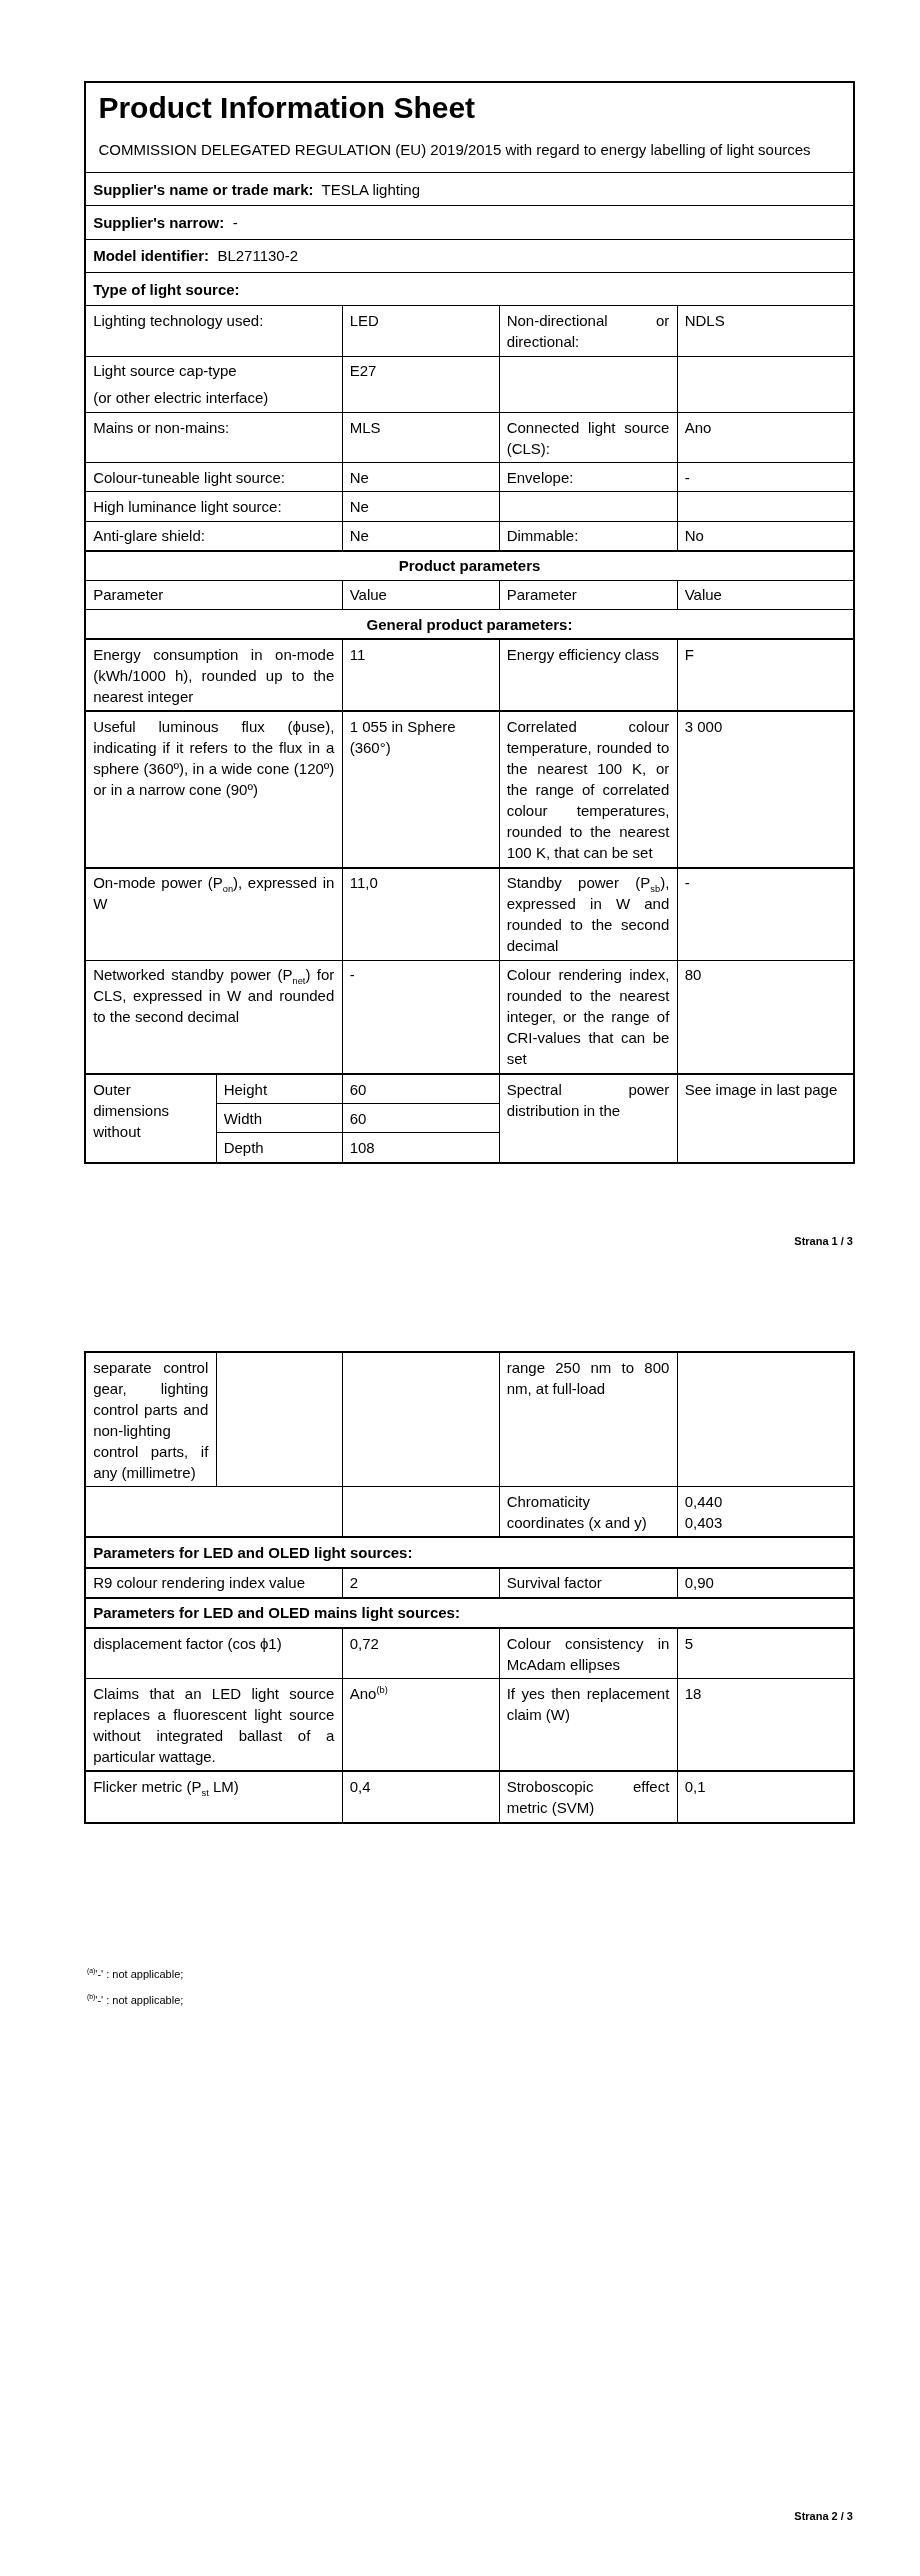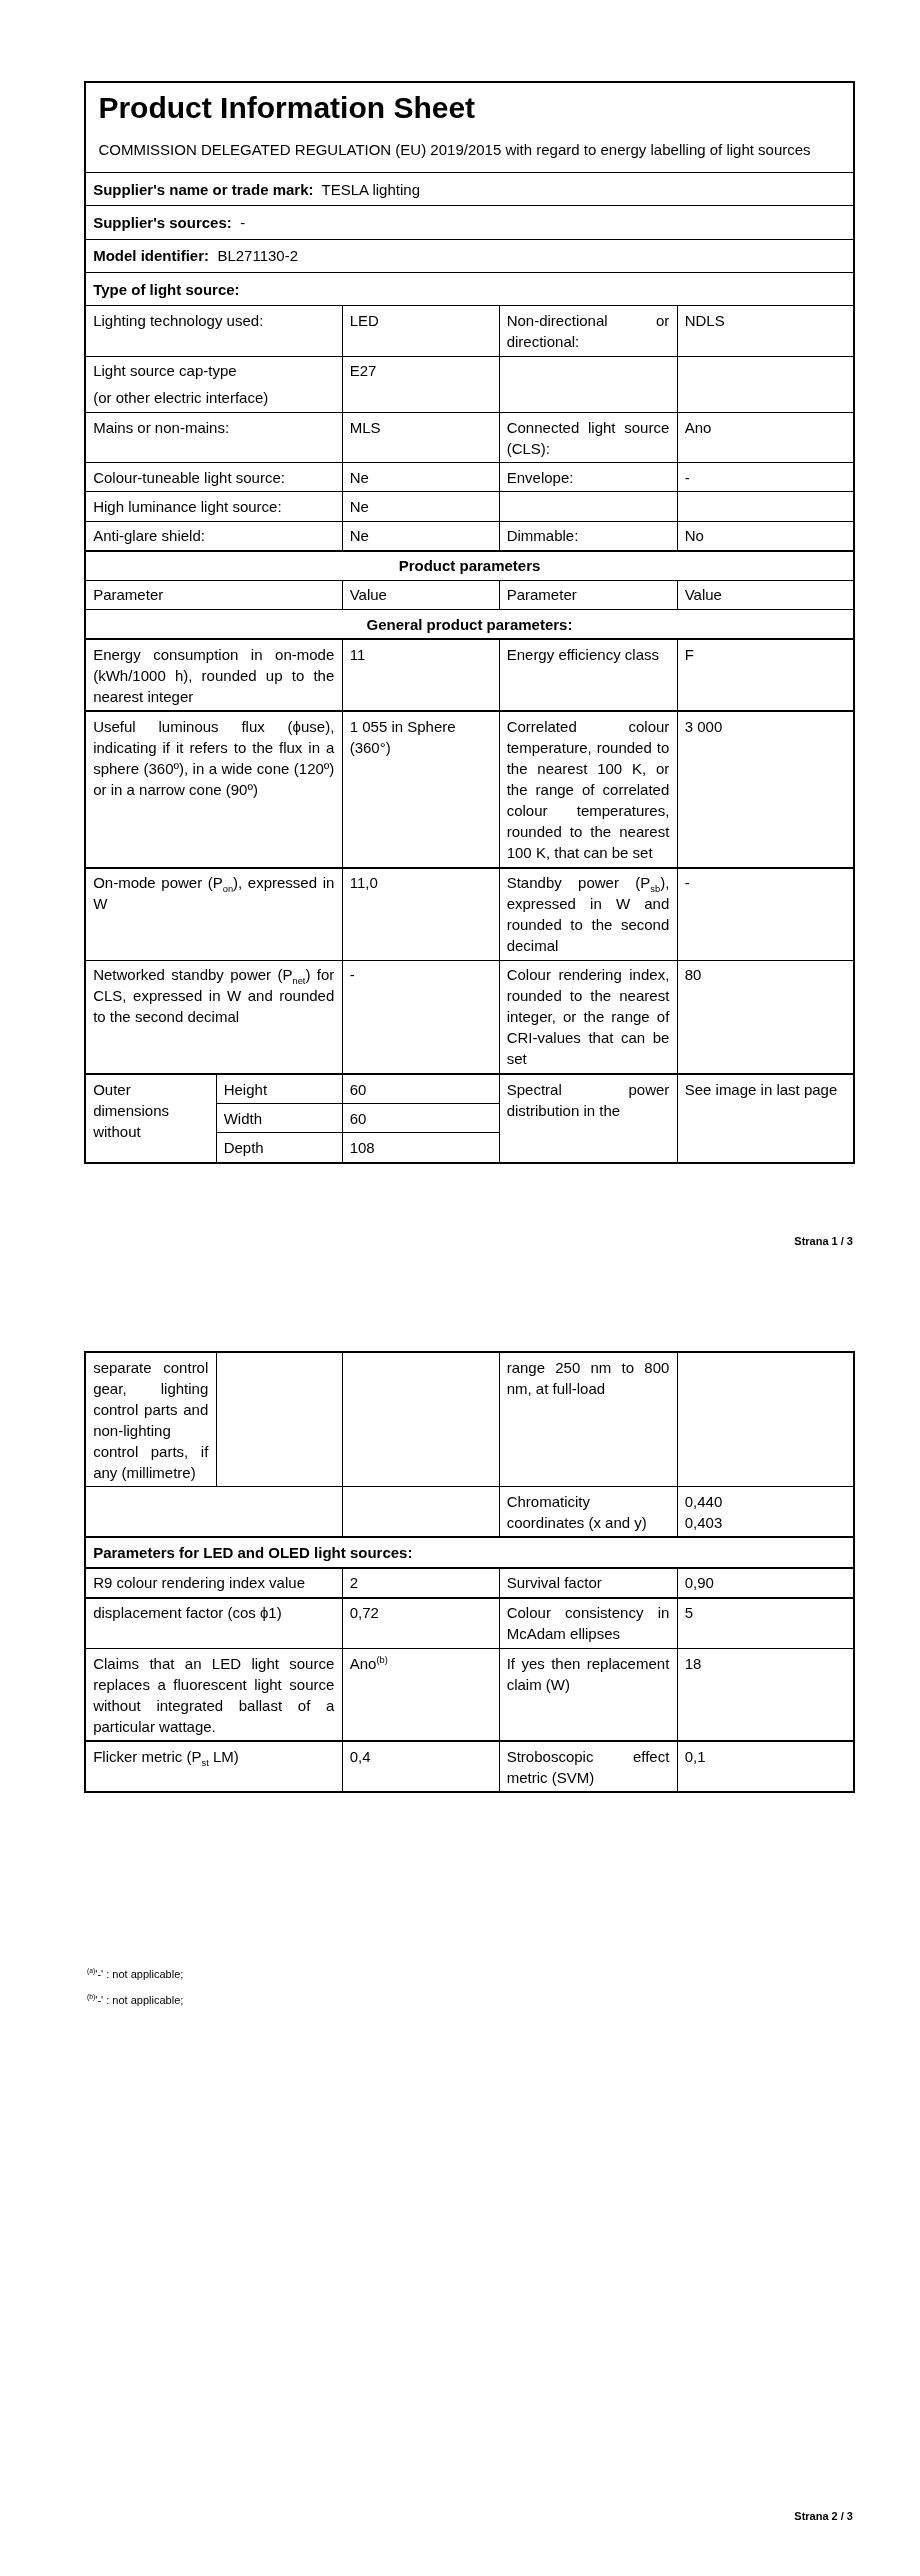--- a/index.html
+++ b/index.html
@@ -60,21 +60,21 @@
       </td>
     </tr>
     <tr>
       <td colspan="5" class="kv">
         <b>Supplier's name or trade mark:</b>&nbsp;
         <span>TESLA lighting</span>
       </td>
     </tr>
     <tr>
       <td colspan="5" class="kv">
-        <b>Supplier's sources:</b>&nbsp;
+        <b>Supplier's narrow:</b>&nbsp;
         <span>-</span>
       </td>
     </tr>
     <tr>
       <td colspan="5" class="kv">
         <b>Model identifier:</b>&nbsp;
         <span>BL271130-2</span>
       </td>
     </tr>
     <tr>
@@ -206,20 +206,23 @@
     <tr class="thick">
       <td colspan="5" class="hdr">Parameters for LED and OLED light sources:</td>
     </tr>
     <tr class="thick">
       <td colspan="2" class="j">R9 colour rendering index value</td>
       <td class="v">2</td>
       <td class="j">Survival factor</td>
       <td class="v">0,90</td>
     </tr>
     <tr class="thick">
+      <td colspan="5" class="hdr">Parameters for LED and OLED mains light sources:</td>
+    </tr>
+    <tr class="thick">
       <td colspan="2" class="j">displacement factor (cos ϕ1)</td>
       <td class="v">0,72</td>
       <td class="j">Colour consistency in McAdam ellipses</td>
       <td class="v">5</td>
     </tr>
     <tr>
       <td colspan="2" class="j">Claims that an LED light source replaces a fluorescent light source without integrated ballast of a particular wattage.</td>
       <td class="v">Ano<sup>(b)</sup></td>
       <td class="j">If yes then replacement claim (W)</td>
       <td class="v">18</td>

